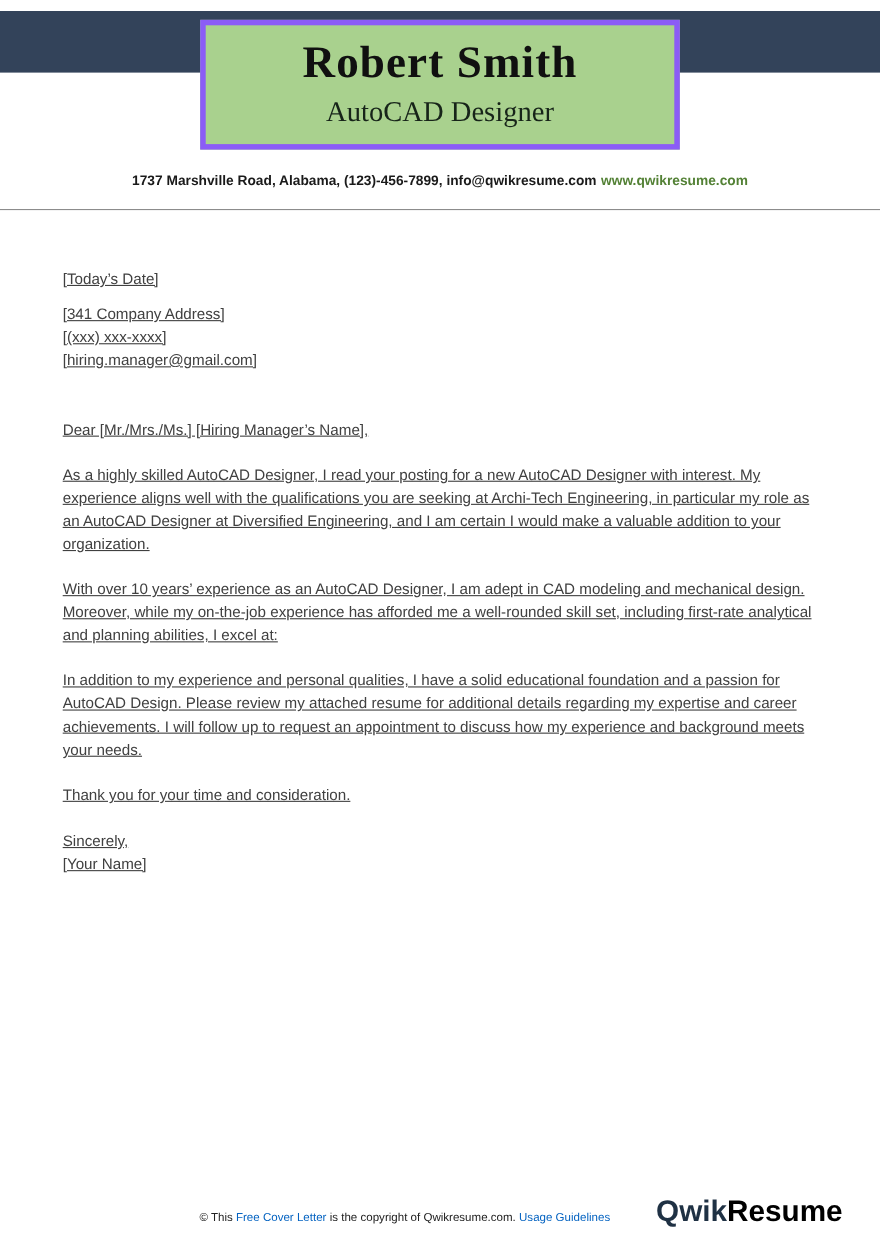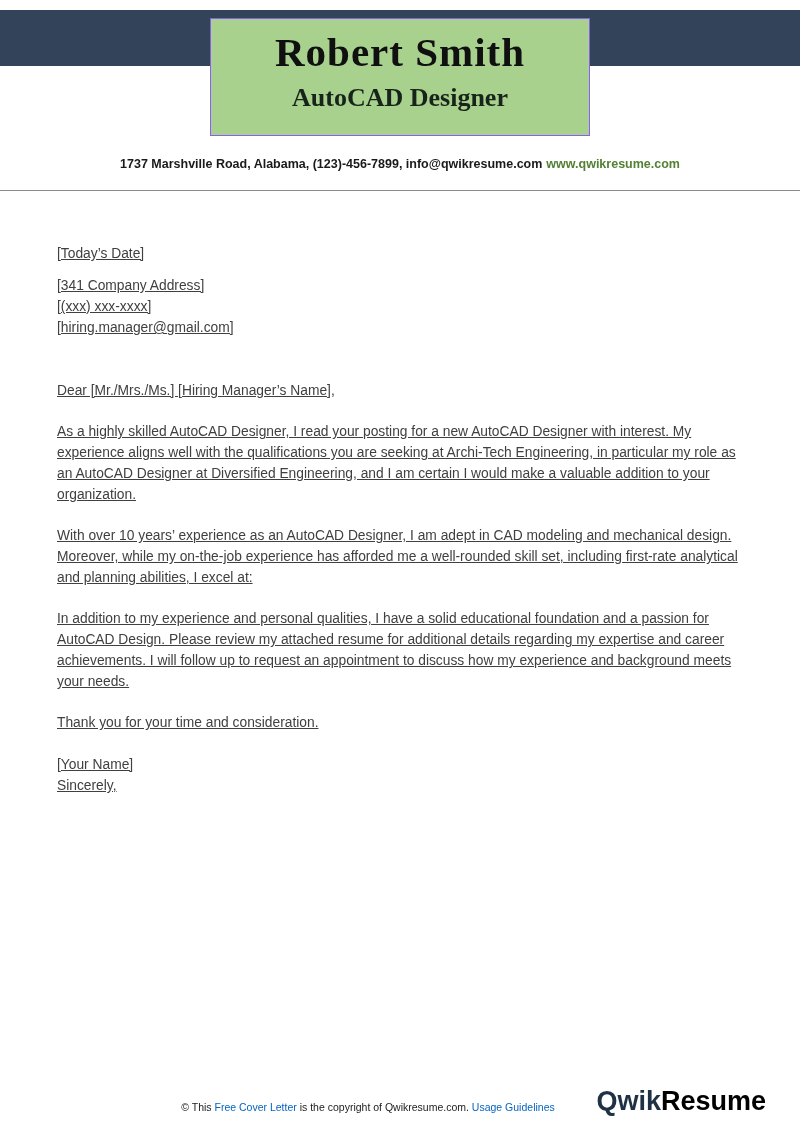--- a/index.html
+++ b/index.html
@@ -16,36 +16,36 @@
   .navy-band {
     position: absolute;
     top: 10px; left: 0;
     width: 100%; height: 56px;
     background: #33435a;
   }
   .name-box {
     position: absolute;
     top: 18px; left: 50%;
     transform: translateX(-50%);
-    width: 380px; height: 118px;
+    width: 436px; height: 118px;
     background: #a9d18e;
-    border: 1px solid #8b5cf6;
+    border: 5px solid #8b5cf6;
     text-align: center;
   }
   .person-name {
     font-family: "Liberation Serif", serif;
     font-weight: bold;
     font-size: 41px;
     letter-spacing: 1px;
     color: #101010;
     margin-top: 9px;
   }
   .job-title {
     font-family: "Liberation Serif", serif;
-    font-weight: bold;
+    font-weight: normal;
     font-size: 26px;
     color: #172419;
     margin-top: 7px;
   }
   .contact-line {
     position: absolute;
     top: 157px; left: 0;
     width: 100%;
     text-align: center;
     font-size: 12.5px;
@@ -140,22 +140,22 @@
     <p class="para">As a highly skilled AutoCAD Designer, I read your posting for a new AutoCAD Designer with interest. My experience aligns well with the qualifications you are seeking at Archi-Tech Engineering, in particular my role as an AutoCAD Designer at Diversified Engineering, and I am certain I would make a valuable addition to your organization.</p>
 
     <p class="para">With over 10 years’ experience as an AutoCAD Designer, I am adept in CAD modeling and mechanical design. Moreover, while my on-the-job experience has afforded me a well-rounded skill set, including first-rate analytical and planning abilities, I excel at:</p>
 
 
     <p class="para">In addition to my experience and personal qualities, I have a solid educational foundation and a passion for AutoCAD Design. Please review my attached resume for additional details regarding my expertise and career achievements. I will follow up to request an appointment to discuss how my experience and background meets your needs.</p>
 
     <p class="thanks">Thank you for your time and consideration.</p>
 
     <div class="signoff-block">
+      <p>Sincerely,</p>
       <p>[Your Name]</p>
-      <p>Sincerely,</p>
     </div>
 
   </div>
 
   <div class="footer">
     <div class="copyright">
       <span>© This </span><a>Free Cover Letter</a><span> is the copyright of Qwikresume.com. </span><a>Usage Guidelines</a>
     </div>
     <div class="logo">
       <span class="qwik">Qwik</span><span class="resume">Resume</span>

